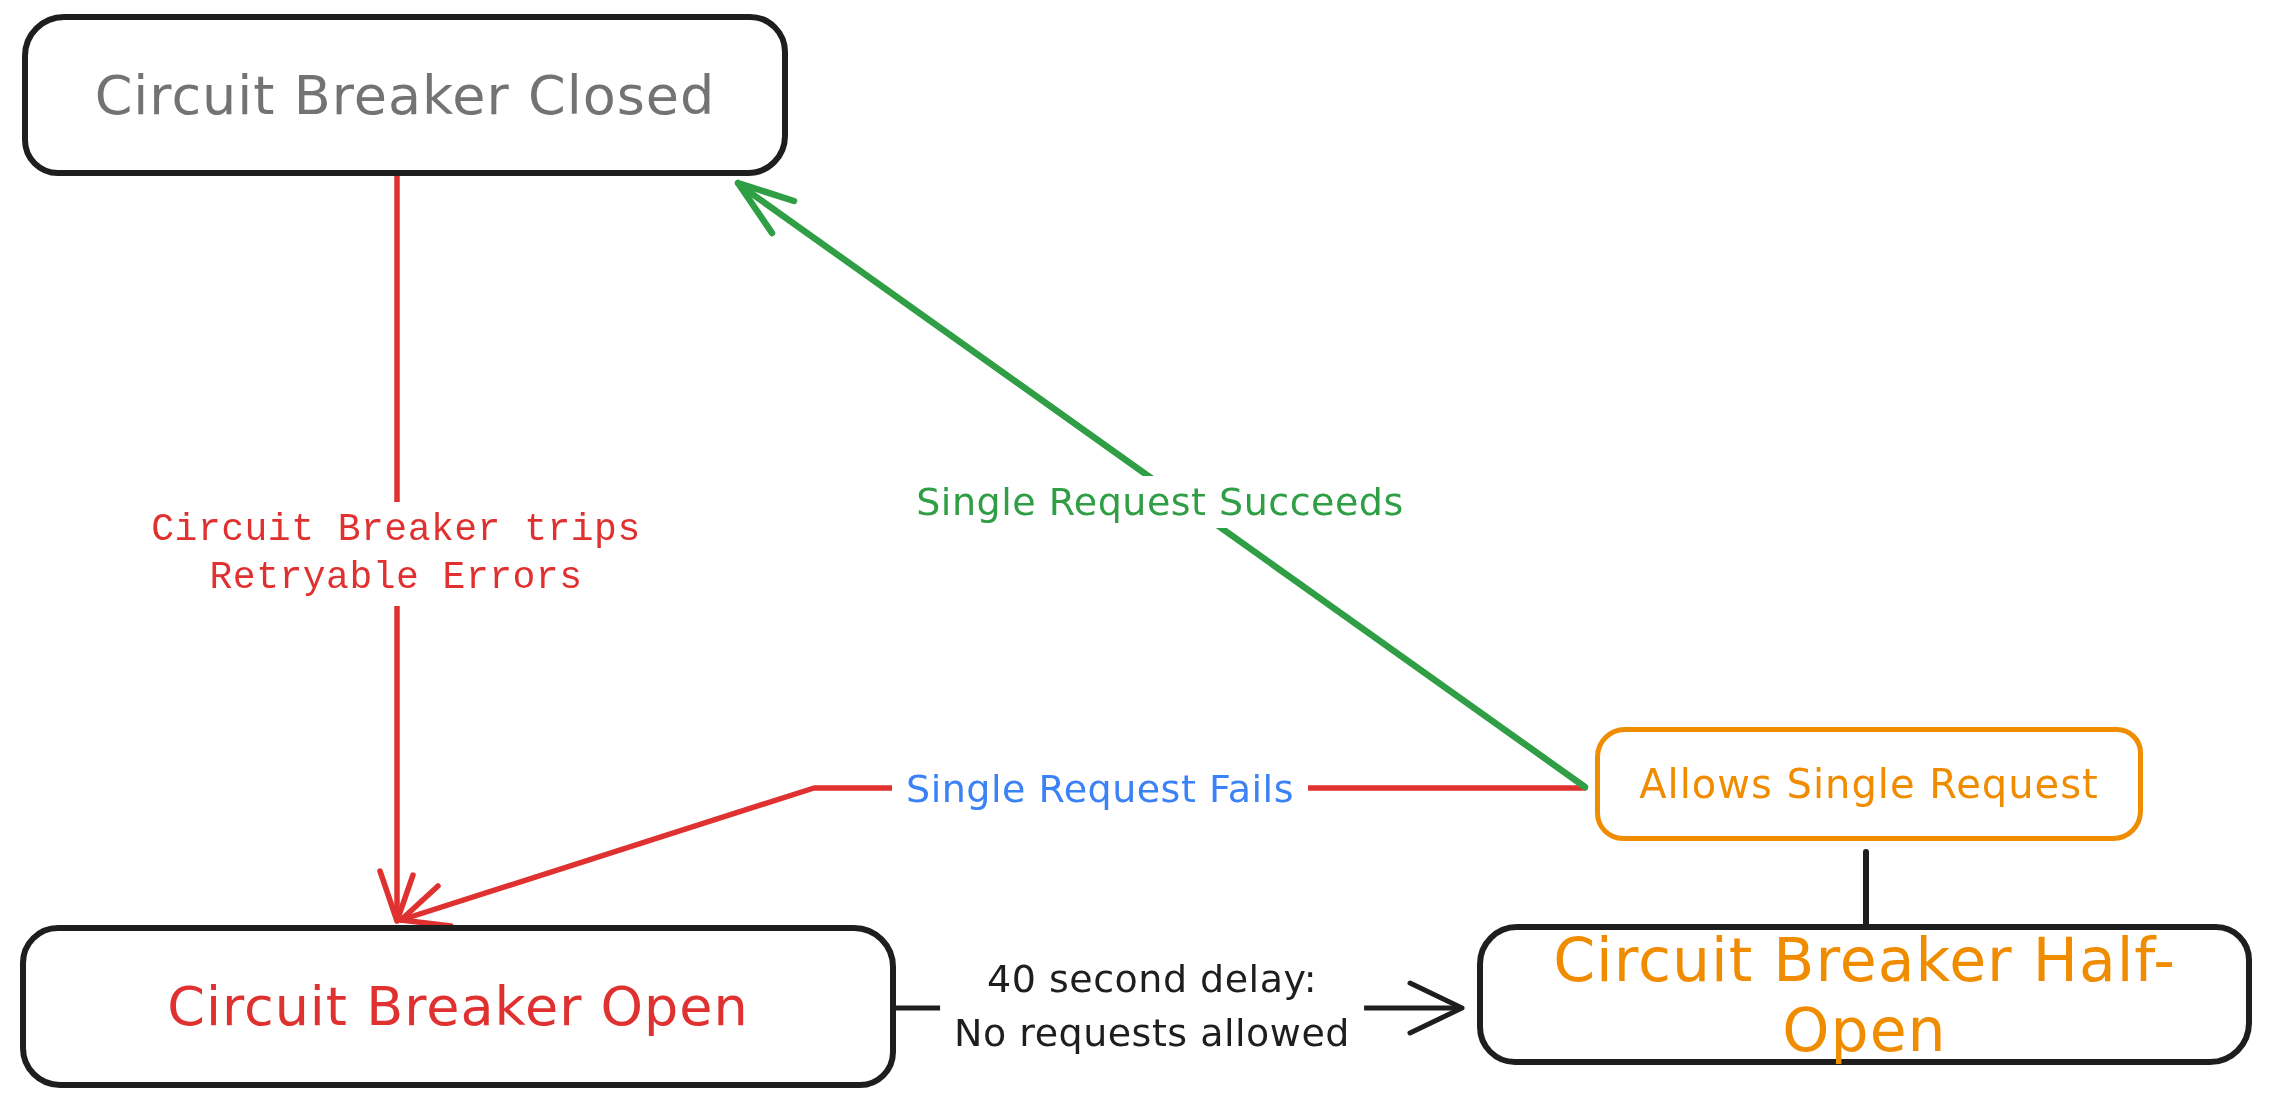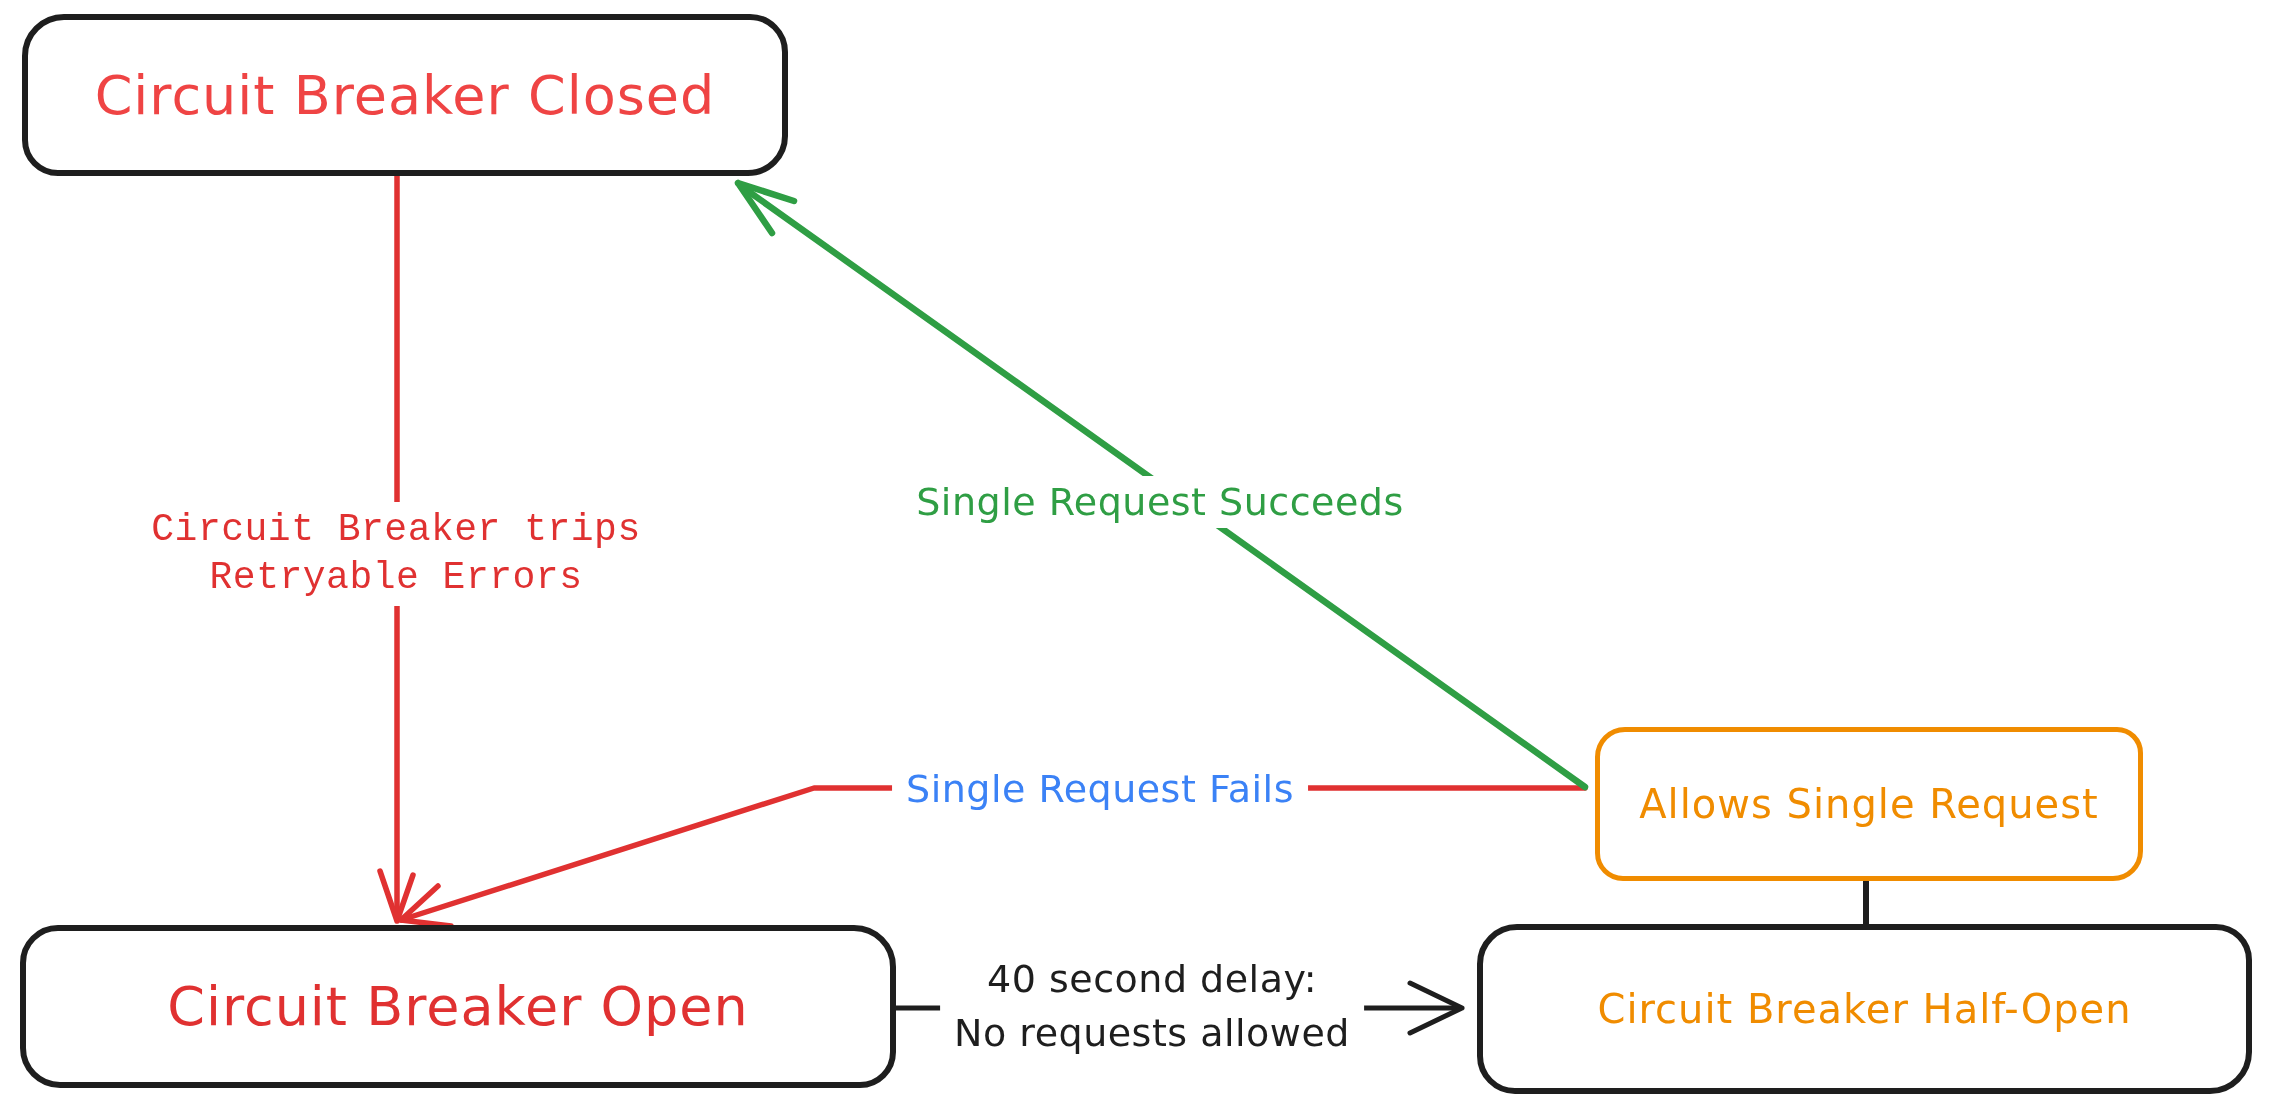--- a/index.html
+++ b/index.html
@@ -25,34 +25,34 @@
     align-items: center;
     justify-content: center;
     text-align: center;
     z-index: 2;
     box-sizing: border-box;
     letter-spacing: 1px;
   }
   #node-closed {
     left: 22px; top: 14px; width: 766px; height: 162px;
     border-radius: 42px 38px 40px 36px;
-    color: #ef4444; font-size: 54px;
+    color: #737373; font-size: 54px;
   }
   #node-open {
     left: 20px; top: 925px; width: 876px; height: 163px;
     border-radius: 38px 42px 36px 40px;
     color: #e03131; font-size: 54px;
   }
   #node-half-open {
-    left: 1477px; top: 924px; width: 775px; height: 170px;
+    left: 1477px; top: 924px; width: 775px; height: 141px;
     border-radius: 40px 36px 42px 38px;
-    color: #f08c00; font-size: 40px;
+    color: #f08c00; font-size: 60px;
   }
   #node-allows {
-    left: 1595px; top: 727px; width: 548px; height: 154px;
+    left: 1595px; top: 727px; width: 548px; height: 114px;
     border: 5px solid #f08c00;
     border-radius: 30px 26px 30px 28px;
     color: #f08c00; font-size: 40px;
   }
   .edge-label {
     position: absolute;
     transform: translate(-50%, -50%);
     background: #ffffff;
     text-align: center;
     z-index: 2;

